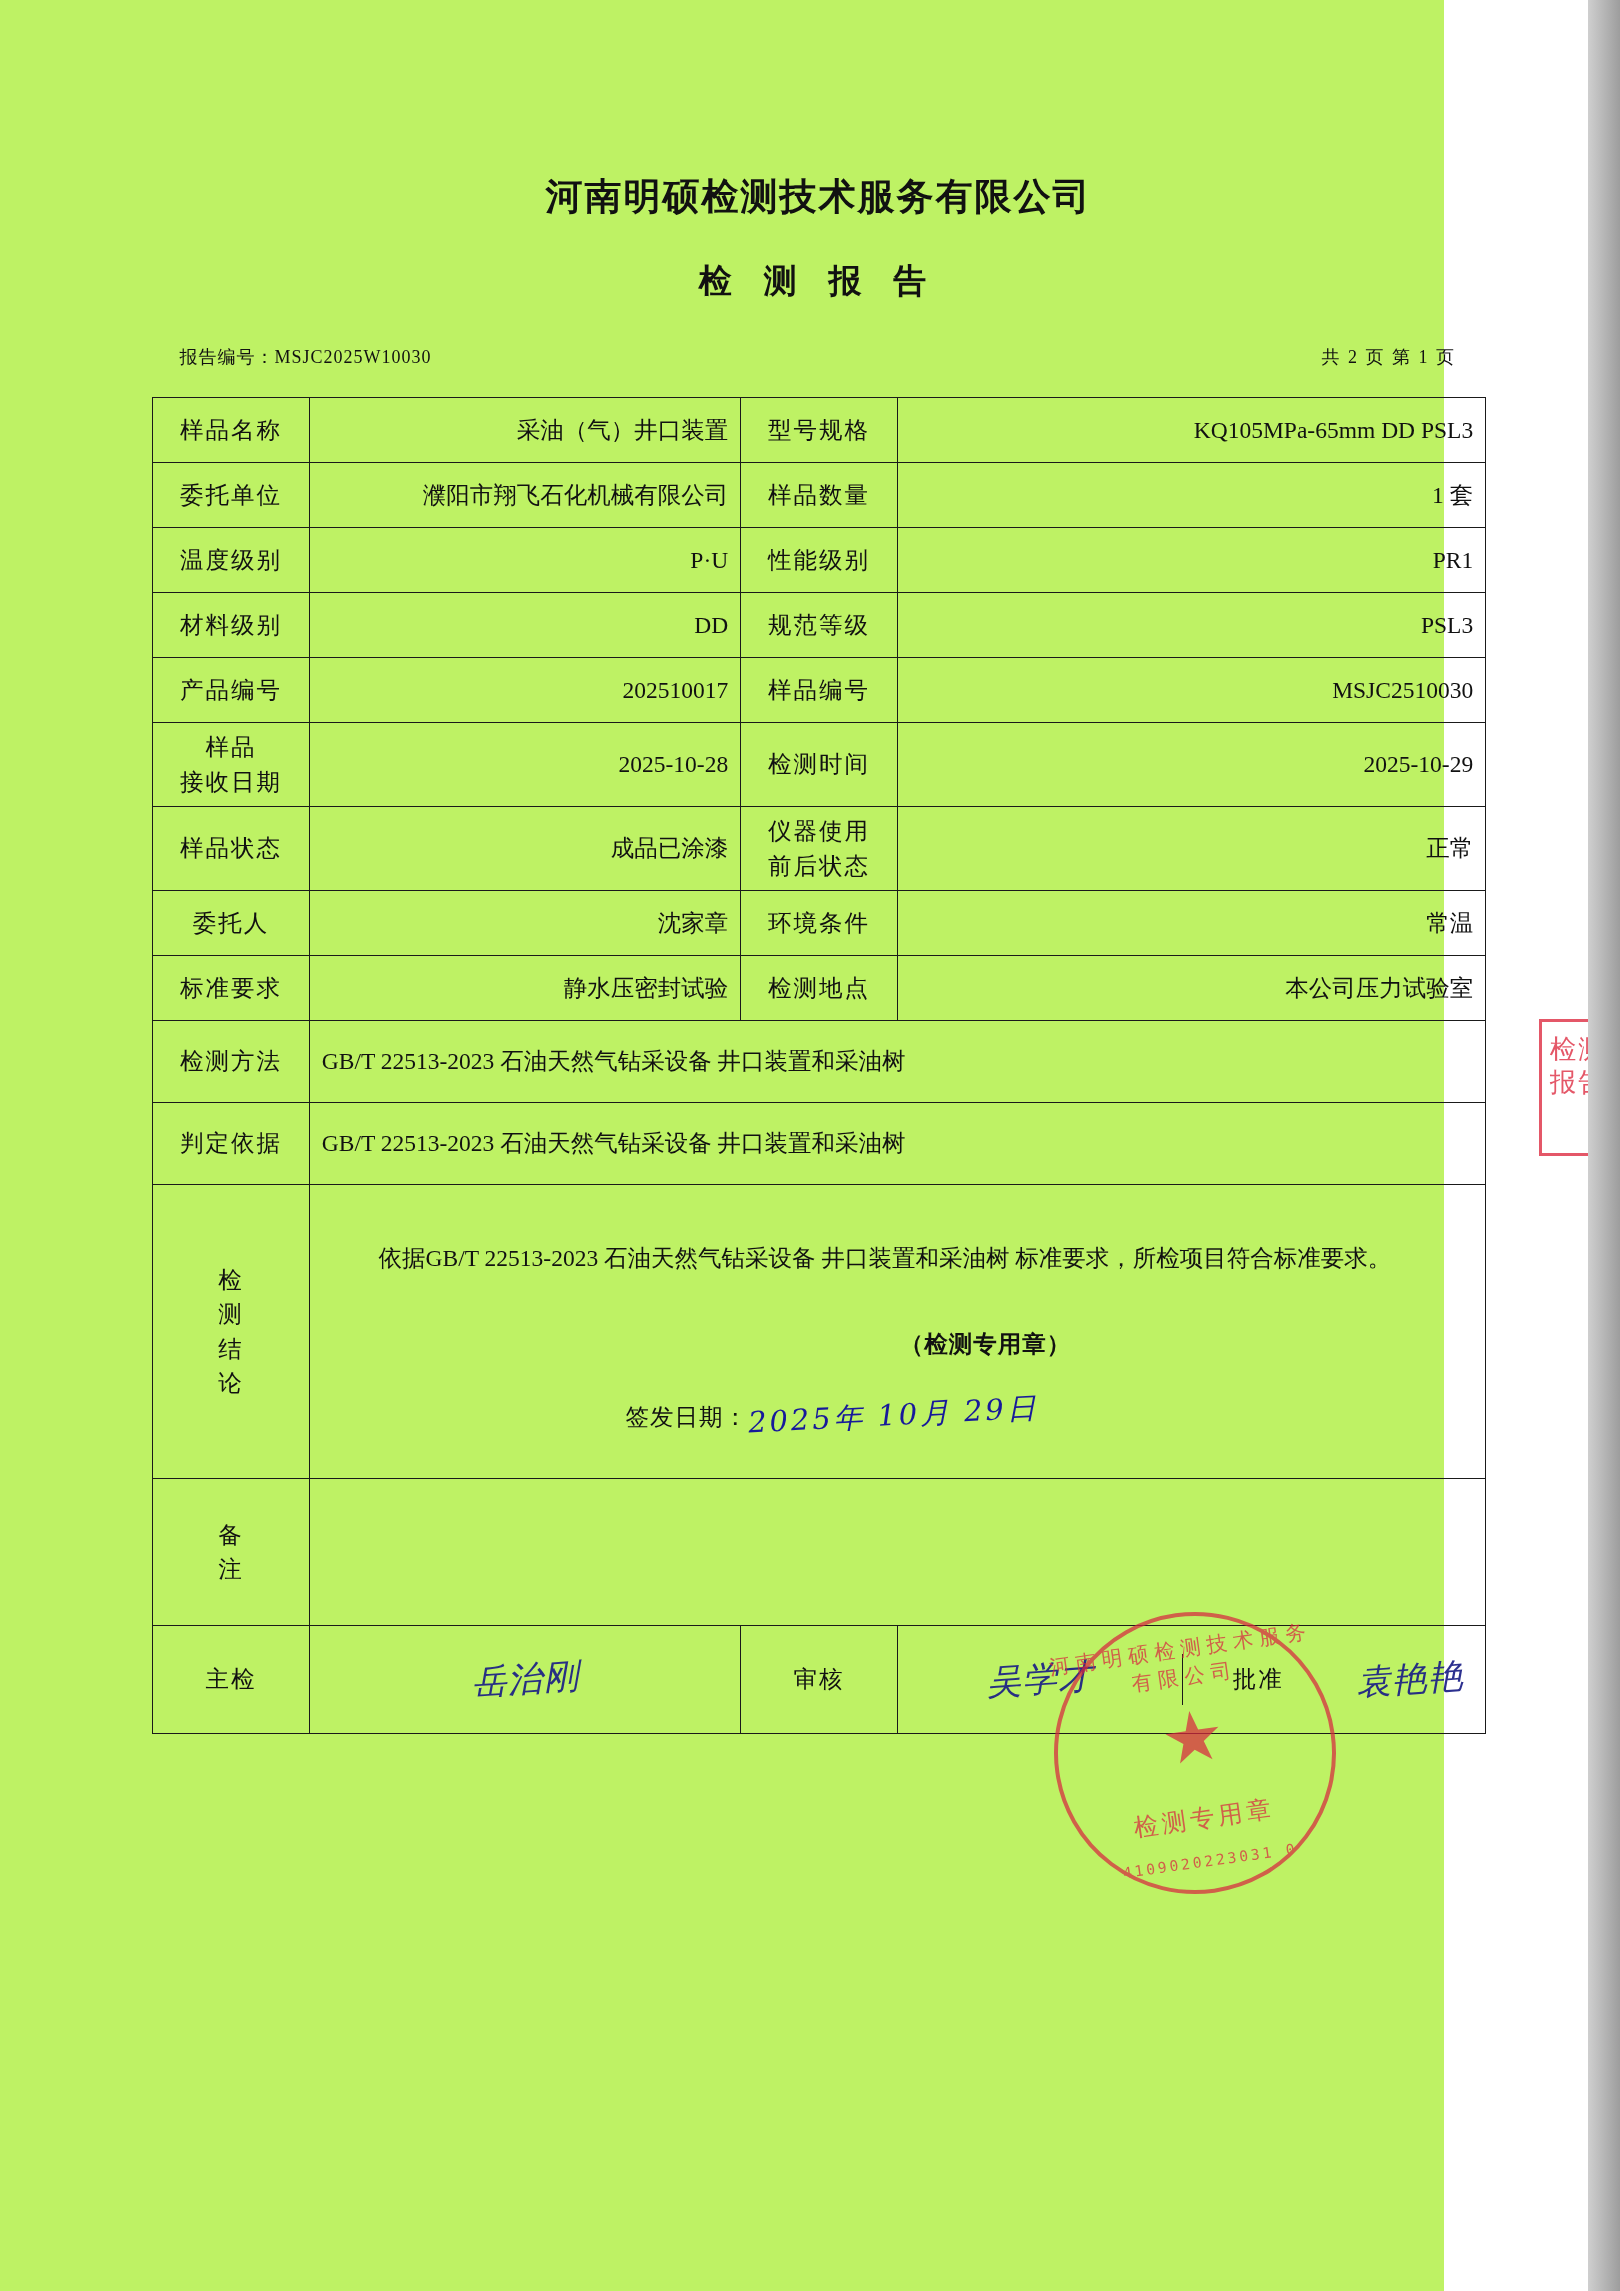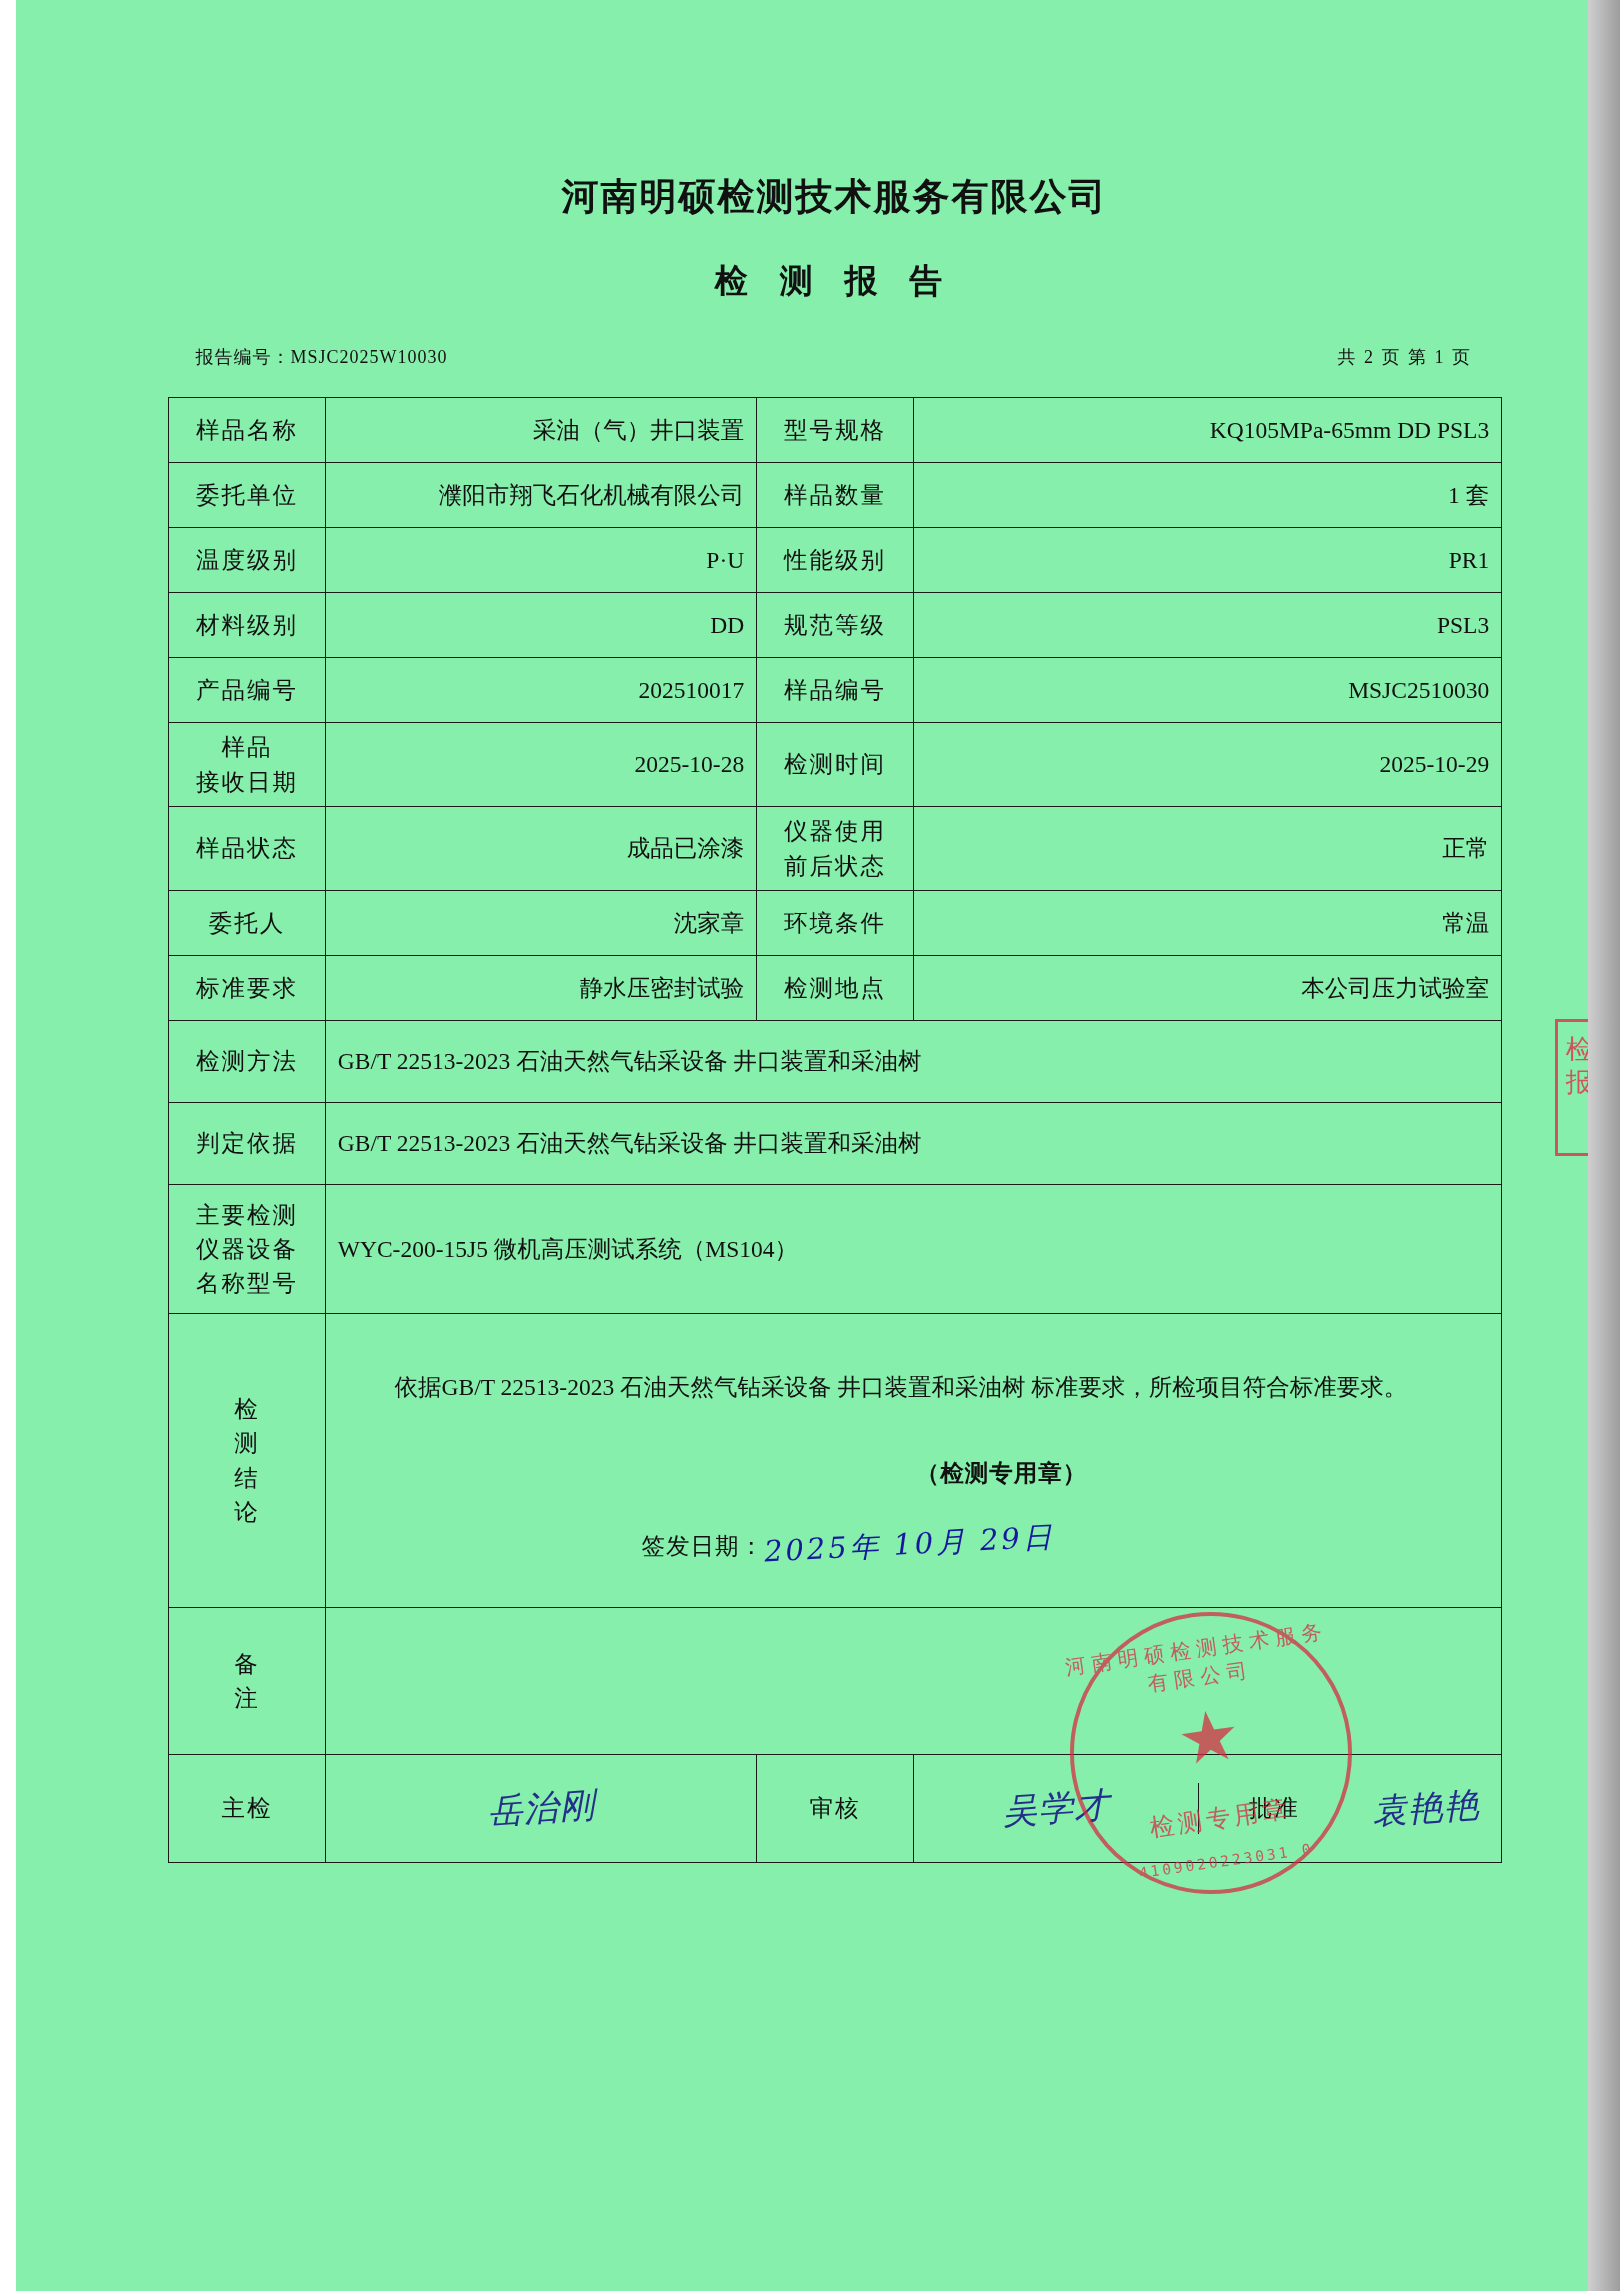--- a/index.html
+++ b/index.html
@@ -15,25 +15,25 @@
   .page {
     position: relative;
     width: 1620px;
     height: 2292px;
     background: #ffffff;
     box-sizing: border-box;
     overflow: hidden;
   }
   .sheet {
     position: absolute;
-    left: 16px;
+    left: 0;
     top: 0;
-    width: 1588px;
+    width: 1444px;
     height: 2292px;
-    background: #86efac;
+    background: #bef264;
   }
   .content {
     position: absolute;
     left: 152px;
     top: 172px;
     width: 1333px;
   }
   .doc-title {
     text-align: center;
     font-size: 37px;
@@ -314,24 +314,20 @@
             <td class="lbl">检测地点</td>
             <td class="val">本公司压力试验室</td>
           </tr>
           <tr class="r-method">
             <td class="lbl">检测方法</td>
             <td class="val-wide" colspan="3">GB/T 22513-2023 石油天然气钻采设备  井口装置和采油树</td>
           </tr>
           <tr class="r-method">
             <td class="lbl">判定依据</td>
             <td class="val-wide" colspan="3">GB/T 22513-2023  石油天然气钻采设备  井口装置和采油树</td>
-          </tr>
-          <tr class="r-instr">
-            <td class="lbl multi">主要检测<br>仪器设备<br>名称型号</td>
-            <td class="val-wide" colspan="3">WYC-200-15J5 微机高压测试系统（MS104）</td>
           </tr>
           <tr class="r-concl">
             <td class="lbl vert">检<br>测<br>结<br>论</td>
             <td colspan="3" style="padding:0">
               <div class="concl-body">
                 <div class="concl-p1">依据GB/T 22513-2023    石油天然气钻采设备  井口装置和采油树  标准要求，所检项目符合标准要求。</div>
                 <div class="seal-line">（检测专用章）</div>
                 <div class="sign-date">
                   <span>签发日期：</span><span class="handwriting hw-date">2025年 10月 29日</span>
                 </div>

